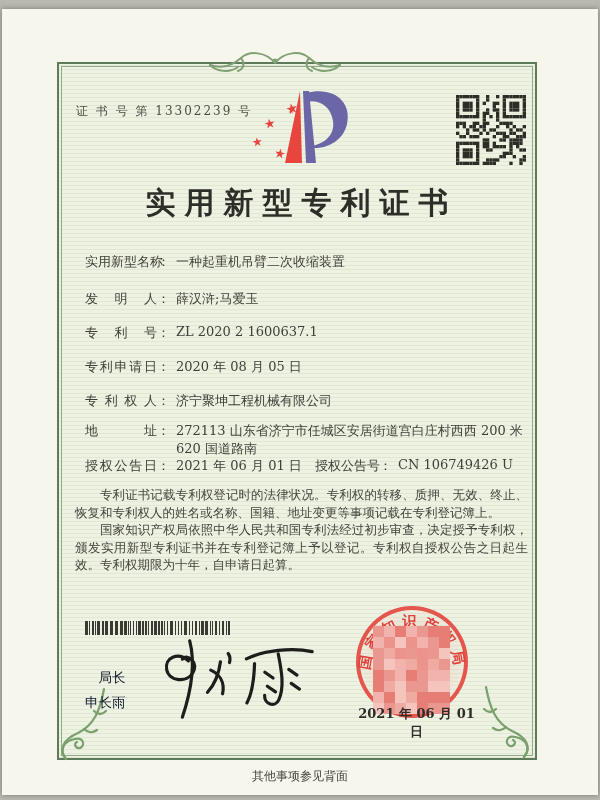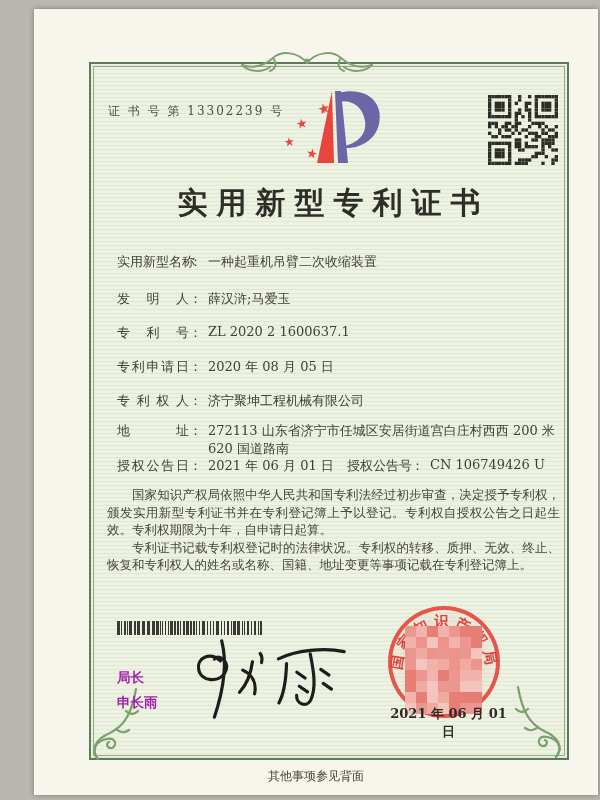--- a/index.html
+++ b/index.html
@@ -1,20 +1,20 @@
 <!DOCTYPE html>
 <html><head>
 <meta charset="utf-8">
 <style>
   * { margin:0; padding:0; box-sizing:border-box; }
   html,body { width:600px; height:800px; }
   body { position:relative; background:#b8b8b0; font-family:"DejaVu Serif","Liberation Serif",serif; color:#3c3c37; overflow:hidden; }
 
   .paper { position:absolute; left:2px; top:9px; right:2px; bottom:5px;
-           background:#f7f6ec; box-shadow:0 0 5px rgba(40,40,35,.45);margin-left:32px; }
+           background:#f7f6ec; box-shadow:0 0 5px rgba(40,40,35,.45); }
 
   .frame { position:absolute; left:55px; top:53px; width:480px; height:698px;
            border:2px solid #5d7b58;
            background: repeating-linear-gradient(0deg, rgba(141,175,122,.15) 0 1px, rgba(0,0,0,0) 1px 4px), #eef2e2; }
   .frame::before { content:""; position:absolute; inset:2px; border:1px solid #8fa989; pointer-events:none; }
 
   .cert-no { position:absolute; left:74px; top:94px; font-size:12px; letter-spacing:2px; color:#4c4c46; }
 
   .logo { position:absolute; left:244px; top:77px; width:110px; height:84px; }
   .qr   { position:absolute; left:454px; top:86px; width:70px; height:70px; }
@@ -29,21 +29,21 @@
   .addr-val { white-space:normal; width:370px; line-height:18px; }
   .pair2 { position:absolute; left:230px; top:0; white-space:nowrap; }
 
   .legal { position:absolute; left:73px; top:477px; width:453px; font-size:12.5px;
            line-height:17.6px; text-align:justify; color:#45453f; }
   .legal p { text-indent:2em; }
 
   .barcode { position:absolute; left:83px; top:611px; width:148px; height:14px; }
 
   .officer { position:absolute; left:83px; top:656px; font-family:"DejaVu Sans","Liberation Sans",sans-serif;
-             font-size:13.5px; font-weight:700; color:#a21caf; line-height:25px; }
+             font-size:13.5px; font-weight:400; color:#0f172a; line-height:25px;text-align:right; }
 
   .signature { position:absolute; left:153px; top:622px; width:178px; height:92px; transform:rotate(-2deg); }
 
   .seal { position:absolute; left:354px; top:597px; width:112px; height:112px; }
   .seal-ring { position:absolute; inset:0; border:4px solid rgba(228,74,64,.92); border-radius:50%;
                background:radial-gradient(circle, rgba(240,150,144,.14) 55%, rgba(240,150,144,.05) 70%); }
   .seal svg { position:absolute; inset:0; }
   .mosaic { position:absolute; left:371px; top:617px; width:77px; height:88px;
             display:grid; grid-template-columns:repeat(7,1fr); grid-template-rows:repeat(8,1fr); }
   .seal-date { position:absolute; left:352px; top:696px; width:125px; text-align:center;
@@ -340,22 +340,22 @@
     <span class="lab">地址</span><span class="col">：</span><span class="val addr-val"><span>272113 山东省济宁市任城区安居街道宫白庄村西西 200 米</span><br><span>620 国道路南</span></span>
   </div>
   <div class="frow" style="top:448px">
     <span class="lab">授权公告日</span><span class="col">：</span><span class="val">2021 年 06 月 01 日</span>
     <span class="pair2">
       <span class="lab" style="width:64px">授权公告号</span><span class="col">：</span><span class="val">CN 106749426 U</span>
     </span>
   </div>
 
   <div class="legal">
+    <p>专利证书记载专利权登记时的法律状况。专利权的转移、质押、无效、终止、恢复和专利权人的姓名或名称、国籍、地址变更等事项记载在专利登记簿上。</p>
     <p>国家知识产权局依照中华人民共和国专利法经过初步审查，决定授予专利权，颁发实用新型专利证书并在专利登记簿上予以登记。专利权自授权公告之日起生效。专利权期限为十年，自申请日起算。</p>
-    <p>专利证书记载专利权登记时的法律状况。专利权的转移、质押、无效、终止、恢复和专利权人的姓名或名称、国籍、地址变更等事项记载在专利登记簿上。</p>
   </div>
 
   <div class="barcode" id="barcode"><svg width="148" height="14" viewBox="0 0 148 14" fill="#3a3a35">
         <rect x="0" y="0" width="3" height="14"></rect>
         <rect x="4" y="0" width="1" height="14"></rect>
         <rect x="7" y="0" width="2" height="14"></rect>
         <rect x="10" y="0" width="1" height="14"></rect>
         <rect x="12" y="0" width="3" height="14"></rect>
         <rect x="17" y="0" width="2" height="14"></rect>
         <rect x="20" y="0" width="3" height="14"></rect>

